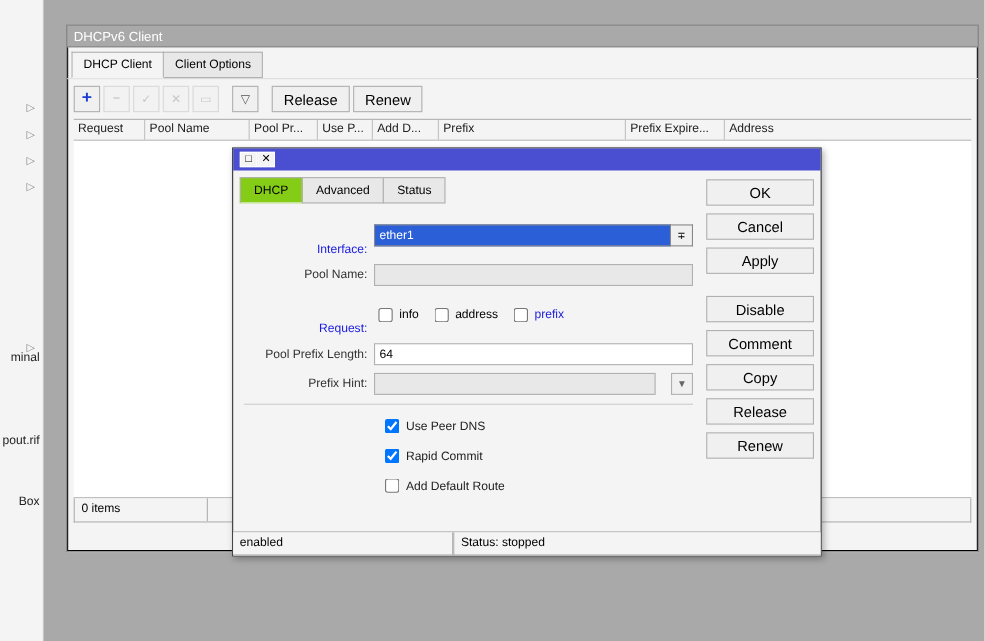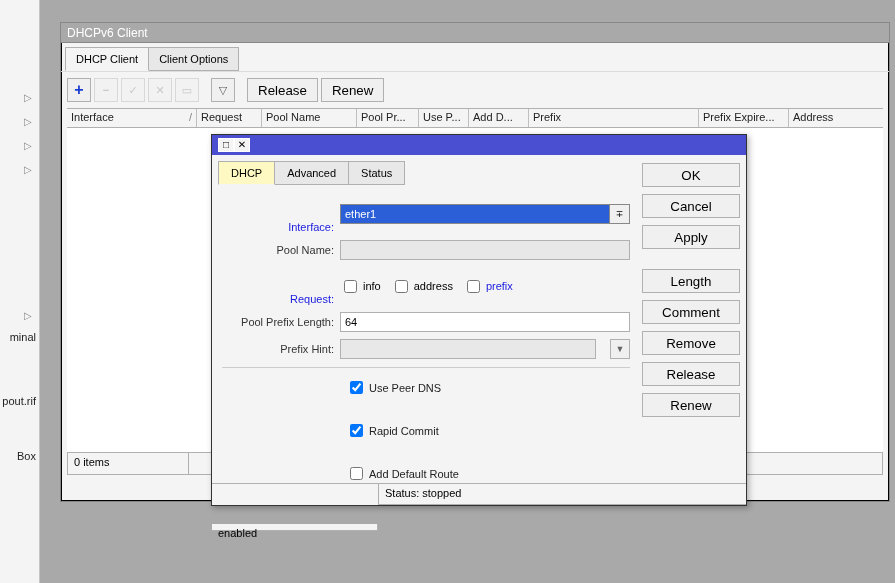--- a/index.html
+++ b/index.html
@@ -27,21 +27,21 @@
     color: #888;
   }
   .tri1 { top: 92px; } .tri2 { top: 116px; } .tri3 { top: 140px; } .tri4 { top: 164px; } .tri5 { top: 310px; }
   .left-strip .lbl {
     position: absolute;
     left: 0; width: 40px;
     text-align: right;
     padding-right: 4px;
     color: #222;
   }
-  .lbl1 { top: 331px; } .lbl2 { top: 395px; } .lbl3 { top: 450px; }
+  .lbl1 { top: 319px; } .lbl2 { top: 395px; } .lbl3 { top: 450px; }
 
   .main-window {
     position: absolute;
     left: 60px; top: 22px;
     width: 830px; height: 480px;
     background: #f4f4f4;
     border: 1px solid #888;
     box-shadow: 0 0 0 1px #000 inset;
   }
   .mw-title {
@@ -177,21 +177,21 @@
     border-right: none;
   }
   .modal-tabs { display: flex; padding: 0 0 0 0; }
   .modal-tab {
     padding: 5px 12px;
     border: 1px solid #b0b0b0;
     background: #e8e8e8;
     cursor: pointer;
     margin-right: -1px;
   }
-  .modal-tab.active { background: #fef9c3; border-bottom: 1px solid #f4f4f4; position: relative; z-index: 2; }
+  .modal-tab.active { background: #84cc16; border-bottom: 1px solid #f4f4f4; position: relative; z-index: 2; }
   .form {
     padding: 10px 4px 4px 4px;
   }
   .form-row {
     display: flex;
     align-items: center;
     margin-bottom: 7px;
   }
   .form-label {
     width: 118px;
@@ -236,21 +236,21 @@
   .cb input { width: 13px; height: 13px; }
   .cb.link label { color: #1a1ae0; }
   .hint-row .arrow-side {
     width: 20px; height: 20px;
     border: 1px solid #b0b0b0;
     background: #f0f0f0;
     display: flex; align-items: center; justify-content: center;
     margin-left: 4px;
   }
   .hr { border-top: 1px solid #ccc; margin: 8px 0 10px 0; }
-  .cb-block { margin-left: 124px; display: flex; flex-direction: column; gap: 24px; }
+  .cb-block { margin-left: 124px; display: flex; flex-direction: column; gap: 8px; }
   .cb-block .cb label { color: #222; }
 
   .modal-right {
     width: 98px;
     display: flex;
     flex-direction: column;
     gap: 7px;
     padding-top: 2px;
   }
   .side-btn {
@@ -266,21 +266,21 @@
     display: flex;
     border-top: 1px solid #b0b0b0;
     margin: 0;
   }
   .modal-status .cell {
     border: 1px solid #b0b0b0;
     border-top: none;
     padding: 3px 6px;
     background: #f4f4f4;
   }
-  .modal-status .c1 { width: 166px; border-left: none; margin-top: 40px; }
+  .modal-status .c1 { width: 200px; border-left: none; }
   .modal-status .c2 { flex: 1; border-right: none; }
 </style>
 </head>
 <body>
 
 <div class="left-strip">
   <div class="tri tri1">▷</div>
   <div class="tri tri2">▷</div>
   <div class="tri tri3">▷</div>
   <div class="tri tri4">▷</div>
@@ -314,21 +314,20 @@
       </div>
     <div class="tb-sep"></div>
     <div class="tb-btn">
         <span style="color:#555;">▽</span>
       </div>
     <div class="tb-sep"></div>
     <button class="tb-textbtn">Release</button>
     <button class="tb-textbtn">Renew</button>
   </div>
   <div class="mw-headers">
-    <div class="col col-iface">Interface</div>
     <div class="col col-req">Request</div>
     <div class="col col-pname">Pool Name</div>
     <div class="col col-ppr">Pool Pr...</div>
     <div class="col col-usep">Use P...</div>
     <div class="col col-addd">Add D...</div>
     <div class="col col-prefix">Prefix</div>
     <div class="col col-pexp">Prefix Expire...</div>
     <div class="col col-addr">Address</div>
   </div>
   <div class="mw-listarea"></div>
@@ -421,23 +420,23 @@
               <label>Add Default Route</label>
             </span>
         </div>
       </div>
     </div>
     <div class="modal-right">
       <button class="side-btn">OK</button>
       <button class="side-btn">Cancel</button>
       <button class="side-btn">Apply</button>
       <div class="side-gap"></div>
-      <button class="side-btn">Length</button>
+      <button class="side-btn">Disable</button>
       <button class="side-btn">Comment</button>
-      <button class="side-btn">Remove</button>
+      <button class="side-btn">Copy</button>
       <button class="side-btn">Release</button>
       <button class="side-btn">Renew</button>
     </div>
   </div>
   <div class="modal-status">
     <div class="cell c1">enabled</div>
     <div class="cell c2">Status: stopped</div>
   </div>
 </div>
 

